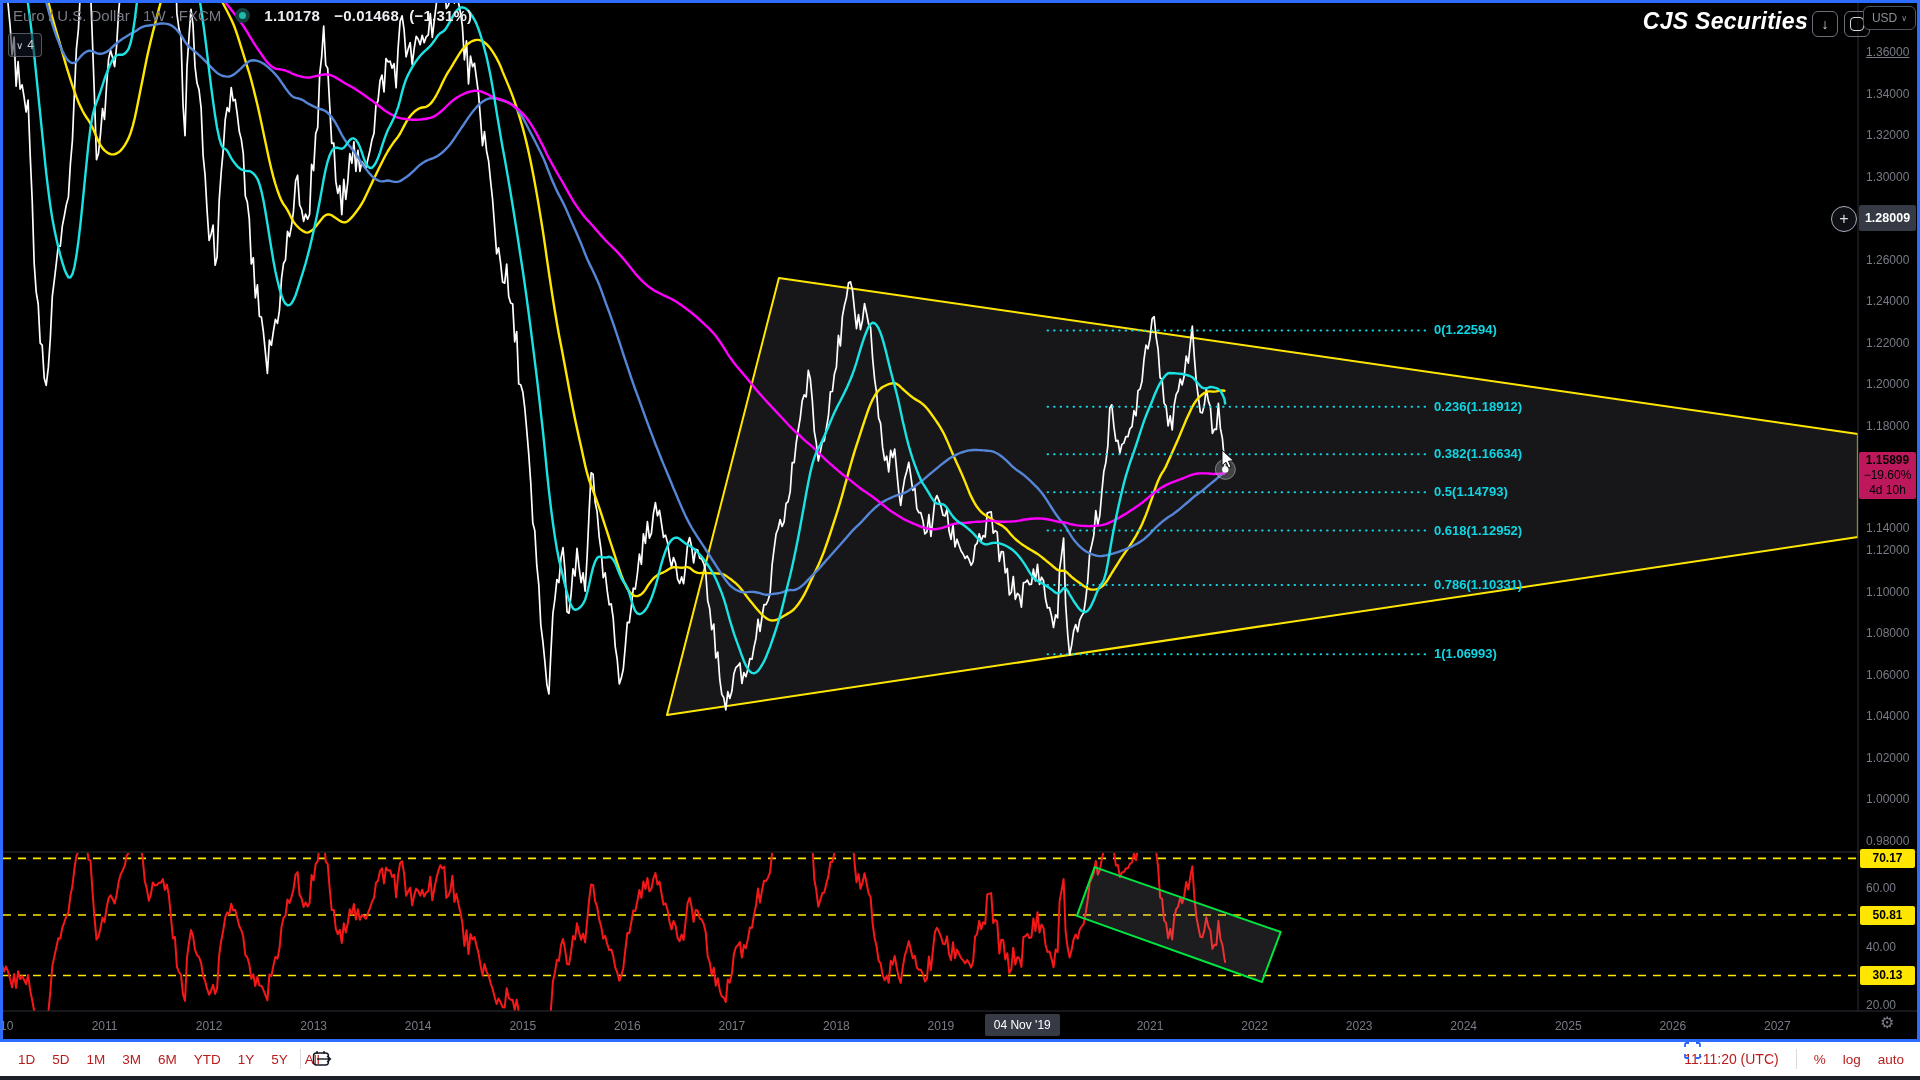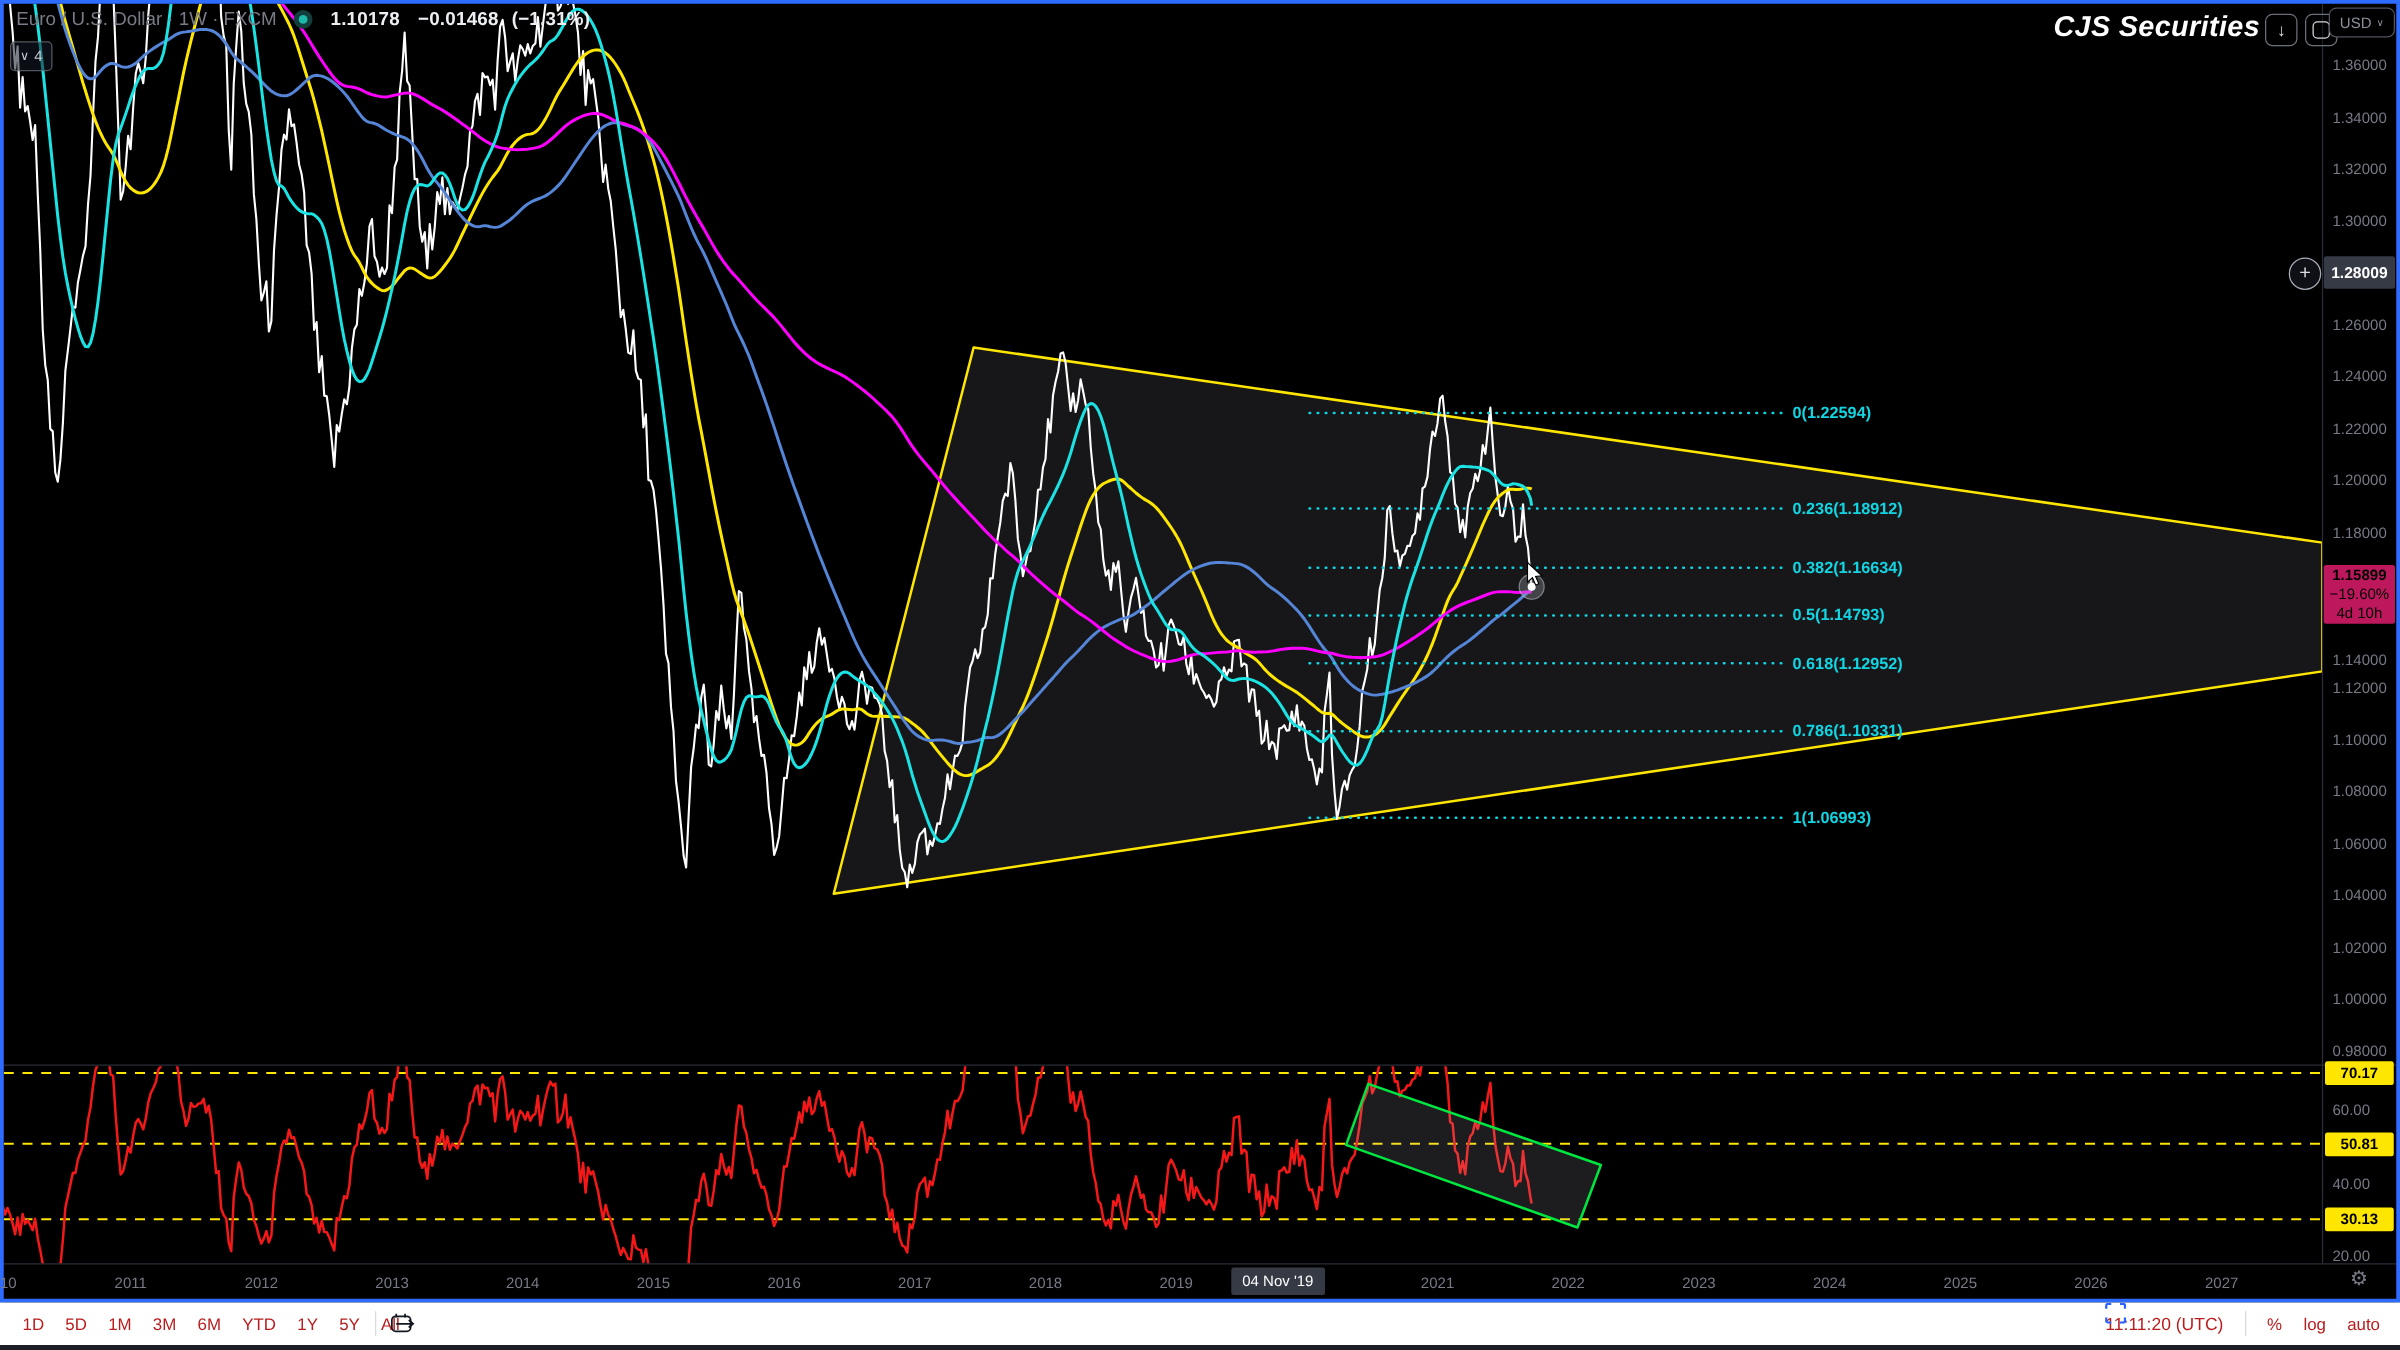--- a/index.html
+++ b/index.html
@@ -118,21 +118,21 @@
   <div id="brand">CJS Securities</div>
   <div class="hbtn" style="right:82px;">
     <span>↓</span>
   </div>
   <div class="hbtn" style="right:50px;">
     <span style="width:12px;height:12px;border:1.5px solid #d6d9de;border-radius:4px;display:block;"></span>
   </div>
 
   <div id="price-ticks">
       <div class="tick" style="top: 3.58684px;">1.38000</div>
-      <div class="tick" style="top: 45.1068px;">1.36000</div>
+      <div class="tick" style="top: 45.1068px; text-decoration: underline;">1.36000</div>
       <div class="tick" style="top: 86.6268px;">1.34000</div>
       <div class="tick" style="top: 128.147px;">1.32000</div>
       <div class="tick" style="top: 169.667px;">1.30000</div>
       <div class="tick" style="top: 211.187px;">1.28000</div>
       <div class="tick" style="top: 252.707px;">1.26000</div>
       <div class="tick" style="top: 294.227px;">1.24000</div>
       <div class="tick" style="top: 335.747px;">1.22000</div>
       <div class="tick" style="top: 377.267px;">1.20000</div>
       <div class="tick" style="top: 418.787px;">1.18000</div>
       <div class="tick" style="top: 460.307px;">1.16000</div>

